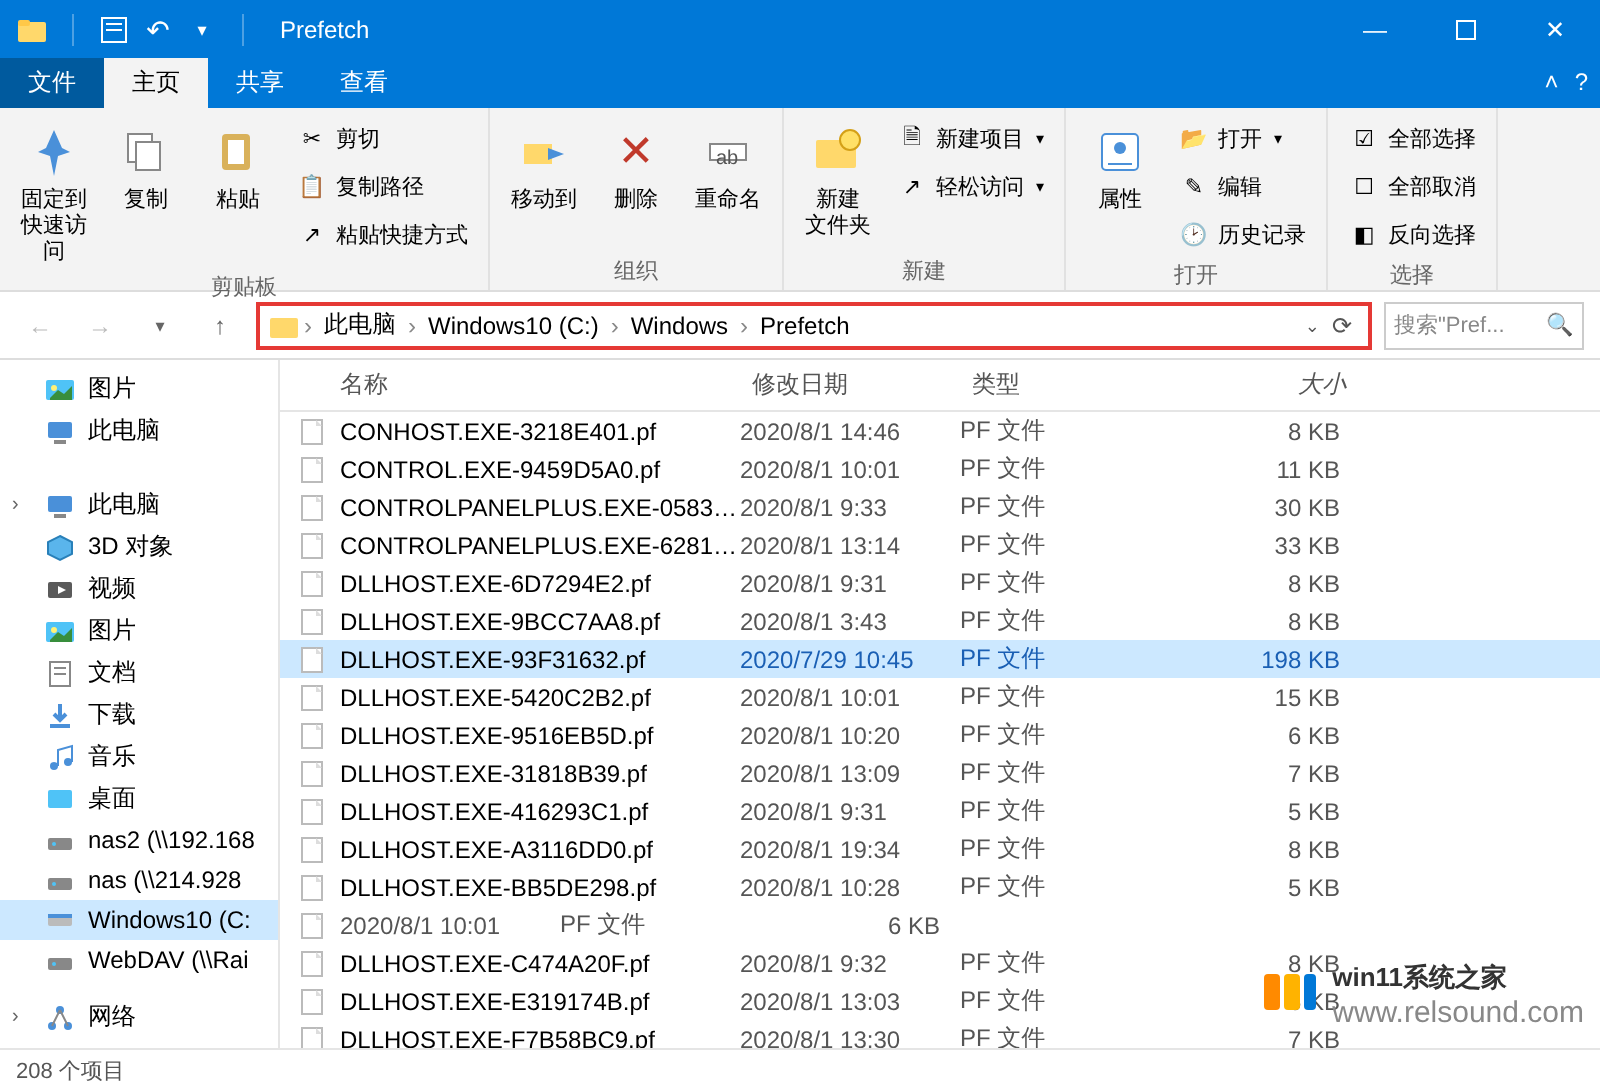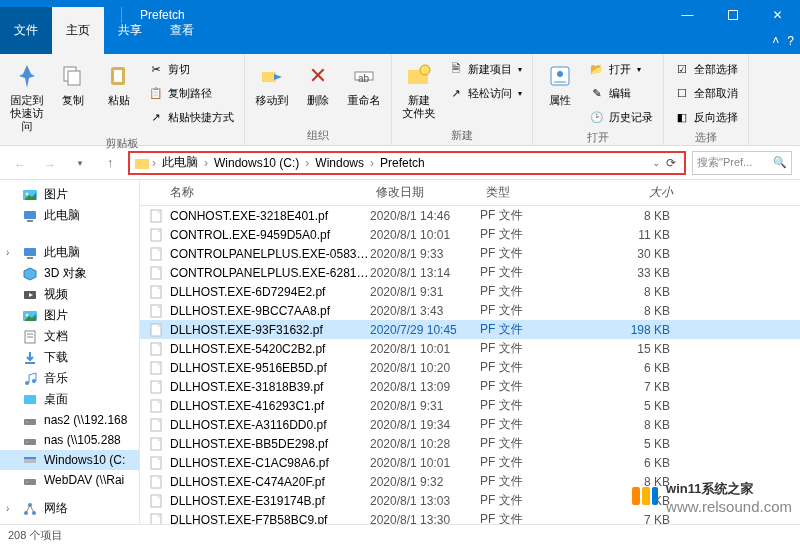--- a/index.html
+++ b/index.html
@@ -7,21 +7,21 @@
 
 .titlebar { height: 30px; background: #0078d7; display: flex; align-items: center; color: #fff; }
 .qat { display: flex; align-items: center; gap: 6px; padding-left: 8px; }
 .qat-icon { width: 16px; height: 16px; display: flex; align-items: center; justify-content: center; }
 .titlebar-sep { width: 1px; height: 16px; background: rgba(255,255,255,0.3); margin: 0 6px; }
 .window-title { margin-left: 6px; font-size: 12px; }
 .win-controls { margin-left: auto; display: flex; }
 .win-btn { width: 45px; height: 30px; display: flex; align-items: center; justify-content: center; color: #fff; }
 
 .tabs { height: 24px; background: #0078d7; display: flex; align-items: flex-end; position: relative; }
-.tab { padding: 15px 14px; color: #fff; font-size: 12px; cursor: pointer; }
+.tab { padding: 4px 14px; color: #fff; font-size: 12px; cursor: pointer; }
 .tab.file { background: #005a9e; }
 .tab.active { background: #f3f3f3; color: #000; margin-top: 28px; }
 .ribbon-toggle { position: absolute; right: 6px; top: 4px; color: #fff; display: flex; gap: 8px; }
 
 .ribbon { height: 92px; background: #f3f3f3; border-bottom: 1px solid #ddd; display: flex; }
 .ribbon-group { border-right: 1px solid #e1e1e1; display: flex; flex-direction: column; padding: 2px 6px 0; }
 .ribbon-group-body { flex: 1; display: flex; align-items: flex-start; gap: 4px; }
 .ribbon-group-label { text-align: center; font-size: 11px; color: #666; padding: 2px 0; }
 .rbtn-large { display: flex; flex-direction: column; align-items: center; justify-content: flex-start; width: 42px; padding-top: 4px; gap: 2px; font-size: 11px; text-align: center; line-height: 1.2; }
 .rbtn-large .ico { width: 32px; height: 32px; display: flex; align-items: center; justify-content: center; }
@@ -420,21 +420,21 @@
         <span>nas2 (\\192.168</span>
       </div>
       <div class="nav-item">
         <span class="exp"></span>
         <span class="nav-ico">
           <svg width="16" height="16">
             <rect x="2" y="7" width="12" height="6" fill="#888" rx="1"></rect>
             <circle cx="5" cy="10" r="1" fill="#4fc3f7"></circle>
           </svg>
         </span>
-        <span>nas (\\105.288</span>
+        <span>nas (\\214.928</span>
       </div>
       <div class="nav-item selected">
         <span class="exp"></span>
         <span class="nav-ico">
           <svg width="16" height="16">
             <rect x="2" y="5" width="12" height="6" fill="#bbb" rx="1"></rect>
             <rect x="2" y="5" width="12" height="2" fill="#4a90d9"></rect>
           </svg>
         </span>
         <span>Windows10 (C:</span>
@@ -627,21 +627,20 @@
           <span class="ftype">PF 文件</span>
           <span class="fsize">5 KB</span>
         </div>
         <div class="file-row">
           <span class="fico">
             <svg width="16" height="16">
               <rect x="3" y="2" width="10" height="12" fill="#fff" stroke="#bbb"></rect>
               <path d="M10 2 L13 5 L10 5 Z" fill="#ddd"></path>
             </svg>
           </span>
-          <span class="fname">DLLHOST.EXE-C1AC98A6.pf</span>
           <span class="fdate">2020/8/1 10:01</span>
           <span class="ftype">PF 文件</span>
           <span class="fsize">6 KB</span>
         </div>
         <div class="file-row">
           <span class="fico">
             <svg width="16" height="16">
               <rect x="3" y="2" width="10" height="12" fill="#fff" stroke="#bbb"></rect>
               <path d="M10 2 L13 5 L10 5 Z" fill="#ddd"></path>
             </svg>

